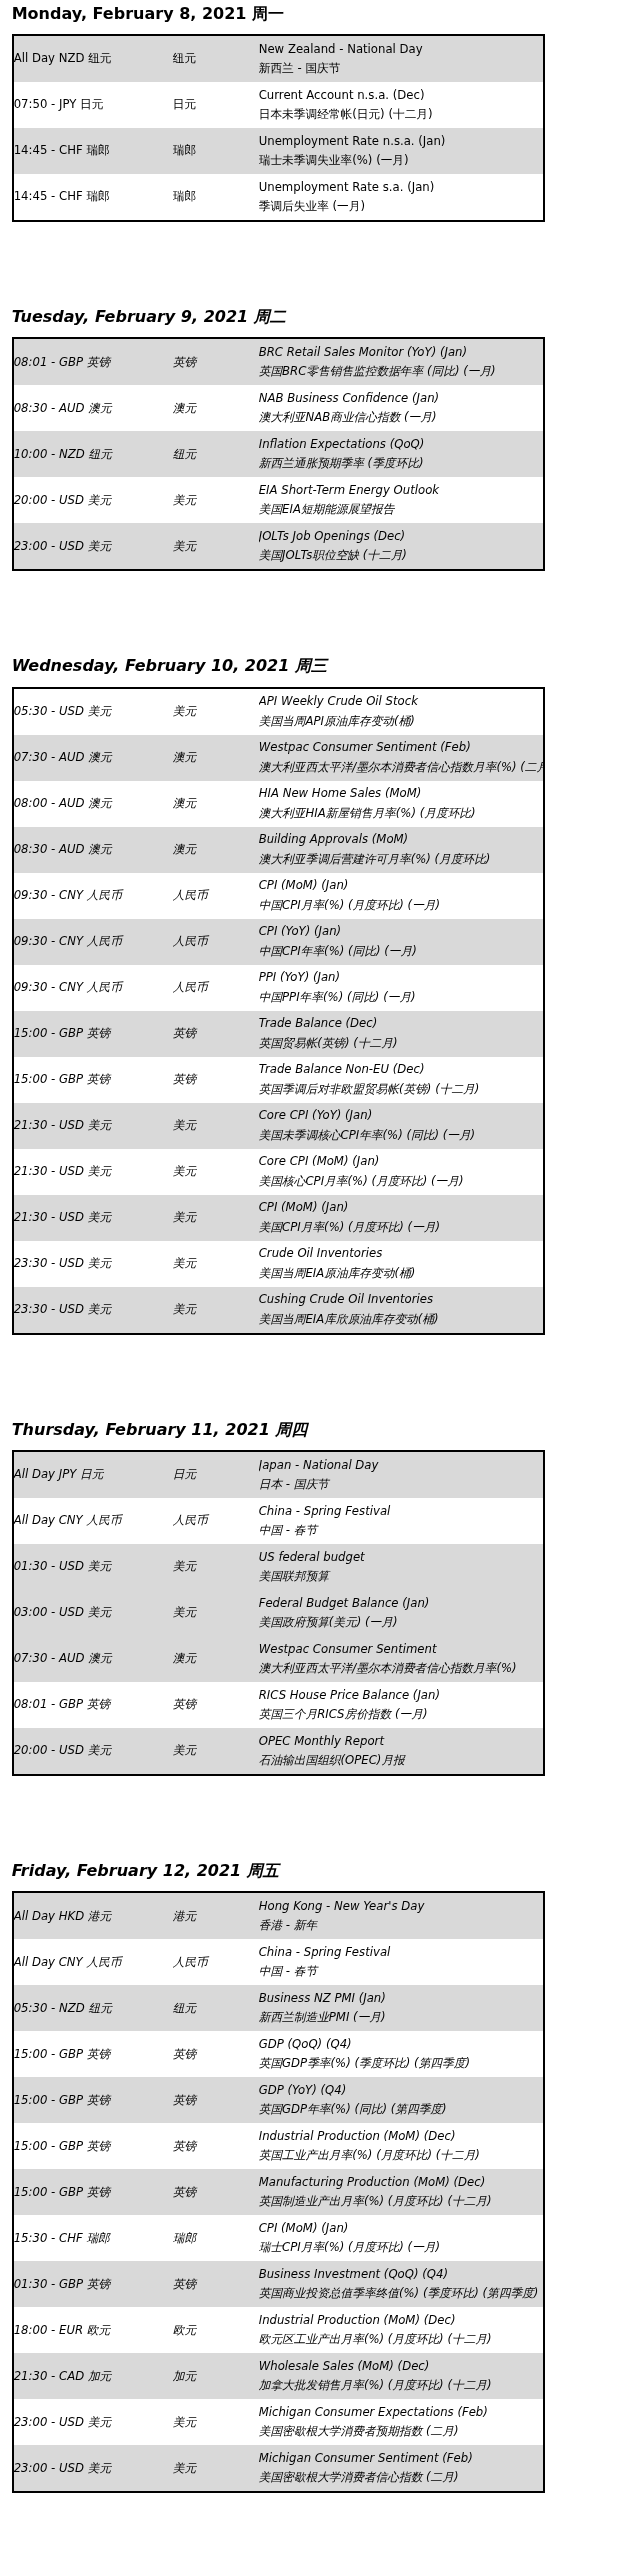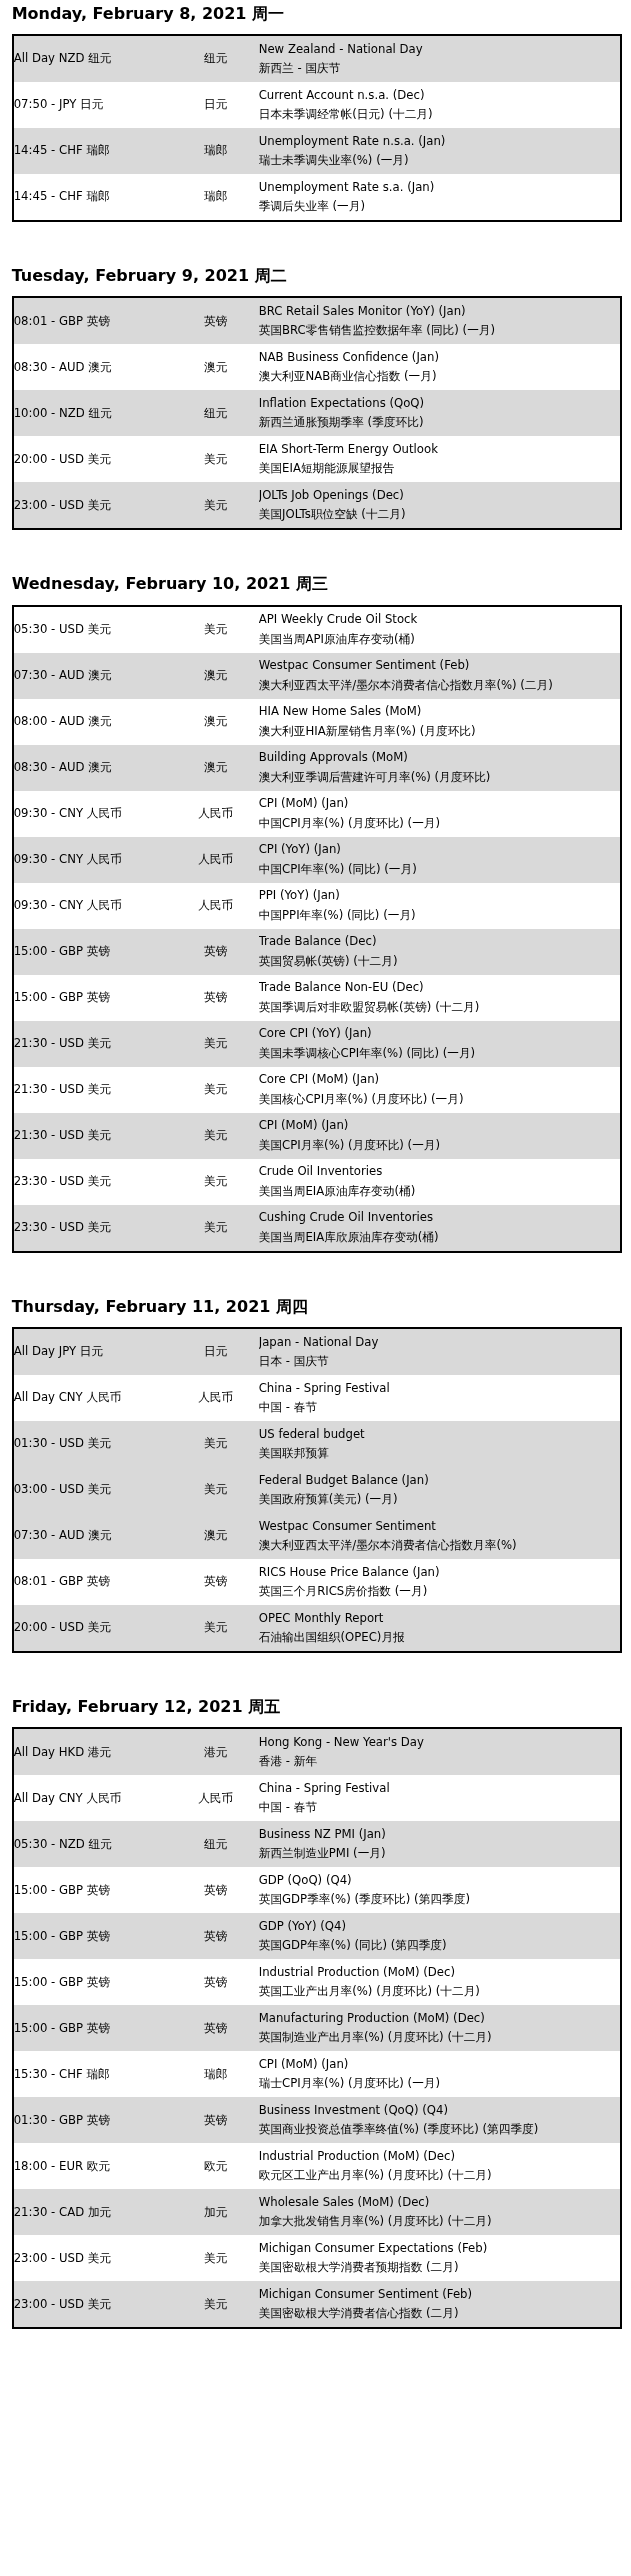--- a/index.html
+++ b/index.html
@@ -11,46 +11,47 @@
   }
   body {
     width: 632px;
     height: 2576px;
     overflow: hidden;
   }
   .page {
     padding: 4.7px 10px 0 11.7px;
   }
   .day-section + .day-section {
-    margin-top: 45px;
+    margin-top: 86px;
+    font-style: italic;
   }
   .day-title {
     font-size: 16px;
     font-weight: bold;
     line-height: 17px;
     margin: 0 0 12.3px 0;
     letter-spacing: 0;
   }
   table.cal {
     border-collapse: collapse;
     table-layout: fixed;
-    width: 610px;
+    width: 533px;
     border: 2.9px solid #000000;
   }
   table.cal tr.odd  { background: #d9d9d9; }
   table.cal tr.even { background: #ffffff; border-radius: 23px; }
   table.cal td {
     height: 46px;
     padding: 0;
     vertical-align: middle;
     font-size: 11.7px;
     overflow: hidden;
   }
   td.c1 { width: 159px; padding-left: 2.9px; }
-  td.c2 { width: 86px; padding-left: 3.5px; text-align: center; }
+  td.c2 { width: 86px; padding-left: 3.5px; }
   td.c3 { padding-left: 2.3px; }
   .en, .zh {
     line-height: 19.3px;
     white-space: nowrap;
   }
 </style>
 </head>
 <body>
 
 <div class="page">

